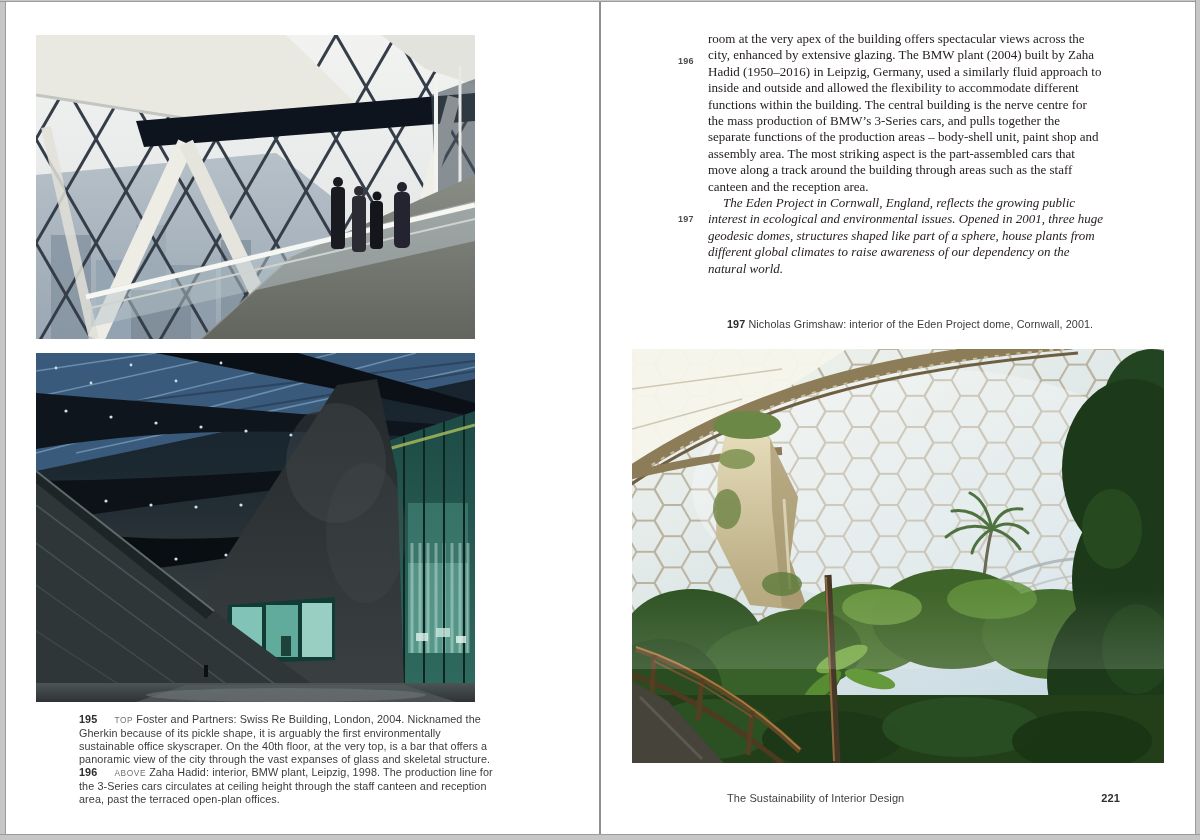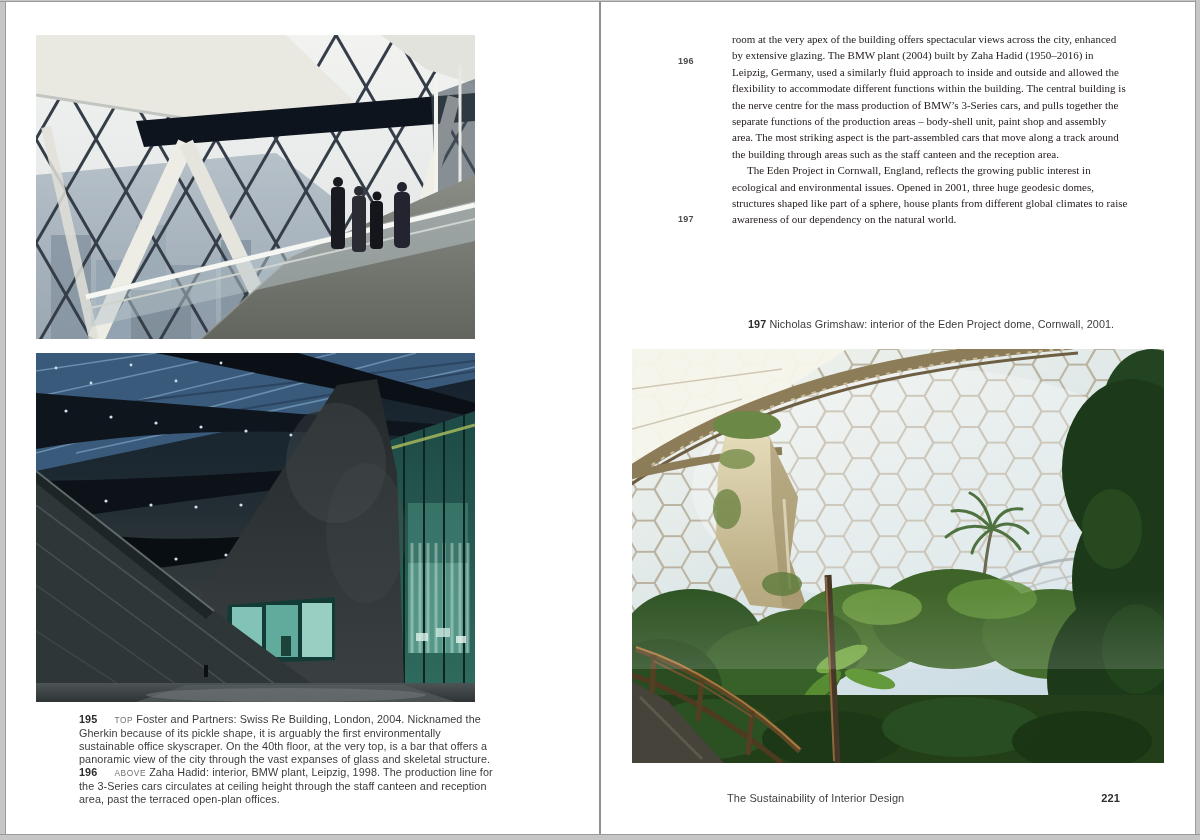--- a/index.html
+++ b/index.html
@@ -24,28 +24,28 @@
   .photo-1{left:36px;top:35px;width:439px;height:304px;}
   .photo-2{left:36px;top:353px;width:439px;height:349px;}
   .photo-3{left:632px;top:349px;width:532px;height:414px;}
 
   
   .captions{position:absolute;left:79px;top:713px;width:414px;}
   .cap{font-size:10.8px;line-height:13px;color:var(--caption-text);letter-spacing:.1px;}
   .capnum{font-weight:bold;color:#2e2e2e;}
   .caplabel{font-size:8.3px;color:var(--caption-label);letter-spacing:.6px;margin-left:14px;}
   .cap197{position:absolute;left:727px;top:318px;width:436px;}
-  .capline{display:block;margin-left:21px;}
+  .capline{display:block;}
 
   
-  .bodycol{position:absolute;left:732px;top:31px;width:396px;
+  .bodycol{position:absolute;left:708px;top:31px;width:396px;
            font-family:"Liberation Serif","DejaVu Serif",serif;
-           font-size:11px;line-height:16.4px;color:var(--body-text);}
+           font-size:13px;line-height:16.4px;color:var(--body-text);}
   .bodycol p{margin:0;}
-  .bodycol p.indent{text-indent:15px;}
+  .bodycol p.indent{text-indent:15px;font-style:italic;}
   .marginref{position:absolute;left:678px;font-size:9px;font-weight:bold;
              color:var(--margin-ref);letter-spacing:.3px;}
   .ref-196{top:56px;}
   .ref-197{top:214px;}
 
   .pagefooter{position:absolute;left:727px;top:792px;width:393px;display:flex;
               justify-content:space-between;align-items:flex-start;
               font-size:11px;color:var(--footer-text);letter-spacing:.1px;}
   .pagefooter b{font-weight:bold;color:#2e2e2e;}
 </style>

